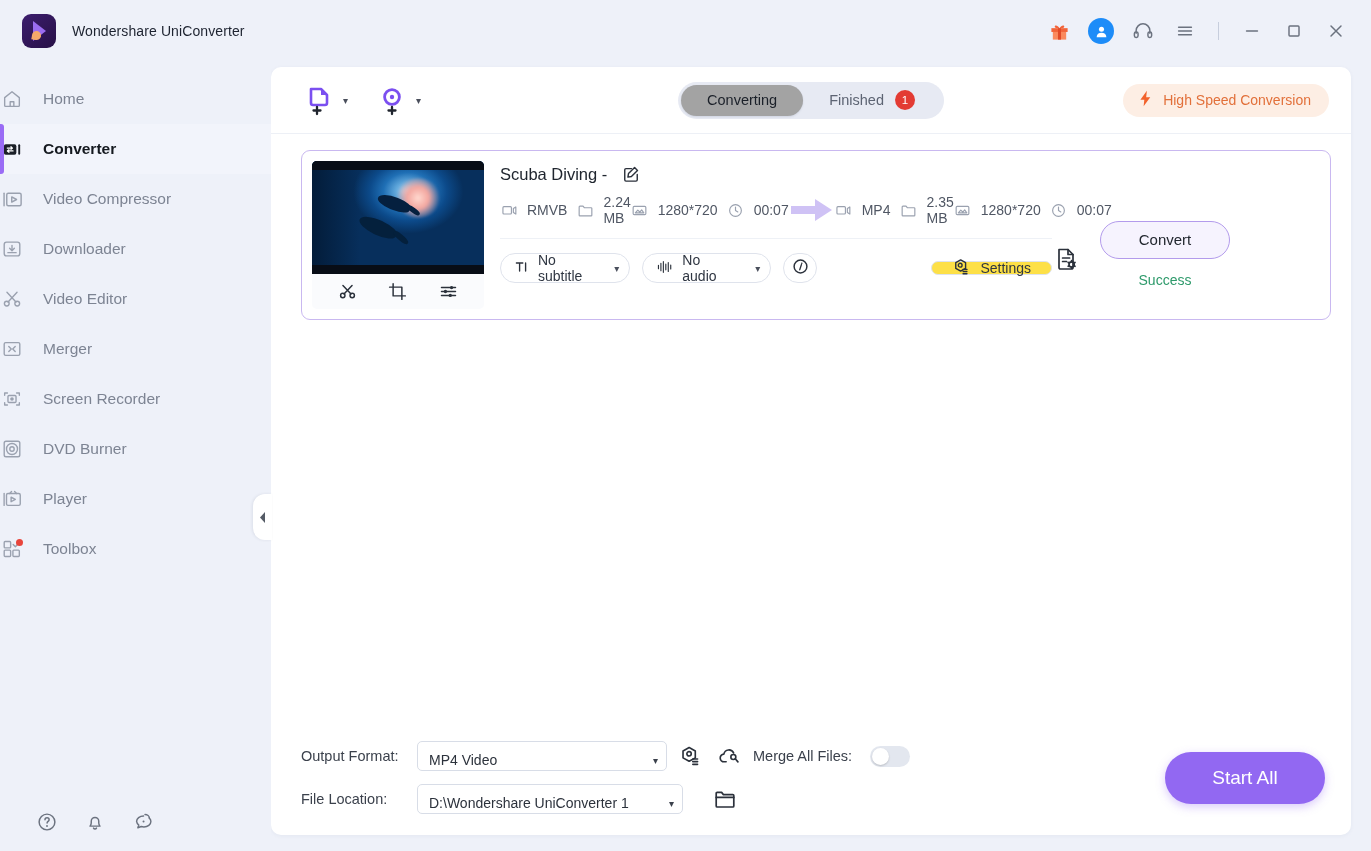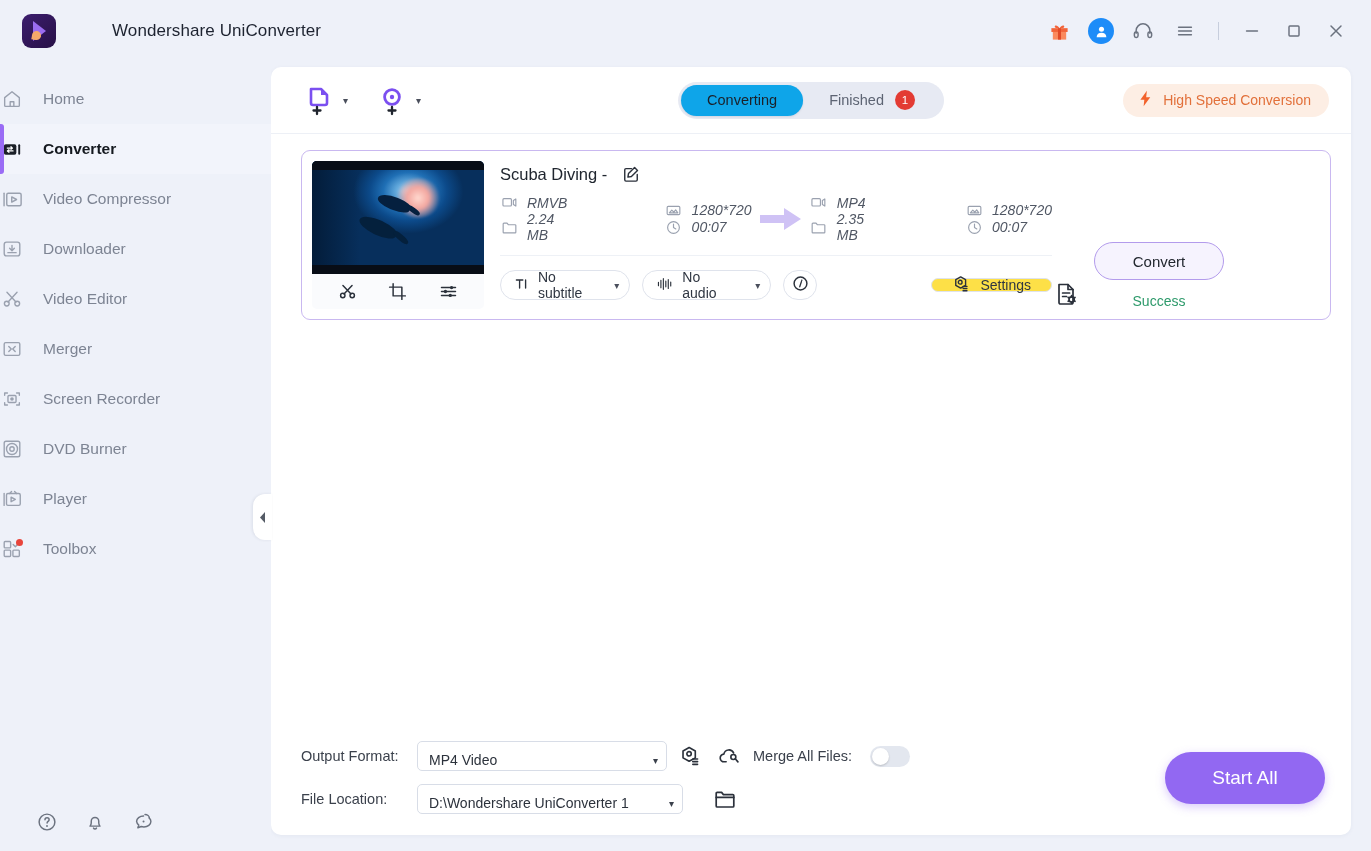--- a/index.html
+++ b/index.html
@@ -32,21 +32,21 @@
   .logo::before {
     content:""; position:absolute; left:11px; top:7px;
     width:0;height:0;border-left:13px solid #9b6cf0;
     border-top:10px solid transparent;border-bottom:10px solid transparent;
   }
   .logo::after{
     content:""; position:absolute; left:10px; top:17px;
     width:9px;height:9px;border-radius:50% 50% 50% 0;
     background:#f5a96a;transform:rotate(10deg);
   }
-  .apptitle { font-size: 17px; color: #1d2330; letter-spacing:.1px;margin-left:40px;}
+  .apptitle { font-size: 14px; color: #1d2330; letter-spacing:.1px;}
   .tb-right { margin-left:auto; display:flex; align-items:center; gap:4px;}
   .tb-btn {
     width: 38px; height: 34px; display:flex;align-items:center;justify-content:center;
     border-radius:5px; cursor:pointer;
   }
   .tb-sep{width:1px;height:18px;background:#c7cedd;margin:0 10px;}
   .win-btn{width:38px;height:34px;display:flex;align-items:center;justify-content:center;cursor:pointer;border-radius:4px;}
   .avatar-circle{
     width:26px;height:26px;border-radius:50%;background:#1d8cf8;
     display:flex;align-items:center;justify-content:center;
@@ -108,21 +108,21 @@
   .seg{
     position:absolute; left:50%; transform:translateX(-50%);
     background:#e7eaf3; border-radius:20px; height:37px; padding:3px;
     display:flex; align-items:center;
   }
   .seg-item{
     height:31px; padding:0 26px; border-radius:18px;
     display:flex;align-items:center;gap:11px;
     font-size:14.5px; color:#5d6473; cursor:pointer; white-space:nowrap;
   }
-  .seg-item.on{background:#0ea5e9;color:#1b2029;box-shadow:0 1px 2px rgba(40,55,90,.12);}
+  .seg-item.on{background:#a3a3a3;color:#1b2029;box-shadow:0 1px 2px rgba(40,55,90,.12);}
   .pill-count{
     background:#e33b33;color:#fff;border-radius:50%;
     width:20px;height:20px;font-size:11.5px;
     display:flex;align-items:center;justify-content:center;
   }
   .hs-chip{
     margin-left:auto; height:33px; border-radius:17px;
     background:#fdeee4; display:flex;align-items:center;gap:9px;
     padding:0 18px 0 14px; color:#e2703a; font-size:14px; cursor:pointer;
   }
@@ -166,21 +166,21 @@
   .thumbtools span{cursor:pointer;display:flex;}
 
   .info{flex:1; padding:3px 0 0 16px; display:flex;flex-direction:column;min-width:0;}
   .titlerow{display:flex;align-items:center;gap:14px;}
   .filetitle{font-size:16.5px;color:#20262f;}
   .edit-ico{cursor:pointer;display:flex;}
   .meta{
     margin-top:10px; display:flex; align-items:center;
     border-bottom:1px solid #eef1f6; padding-bottom:12px;
   }
-  .meta-col{display:flex;flex-direction:column;font-style:italic;}
+  .meta-col{display:flex;flex-direction:row;gap:9px;}
   .meta-line{display:flex;align-items:center;gap:9px;font-size:14px;color:#505764;}
   .meta-line .mi{width:18px;display:flex;justify-content:center;flex:0 0 18px;}
   .gap-w{width:96px;}
   .arrow-mid{width:62px;display:flex;justify-content:center;}
   .ctrls{margin-top:14px;display:flex;align-items:center;gap:12px;}
   .sel{
     height:30px; border:1px solid #dfe3ec; border-radius:16px;
     display:flex;align-items:center;gap:8px;padding:0 10px 0 13px;
     font-size:14px;color:#2f3642;background:#fff;cursor:pointer;
   }
@@ -191,22 +191,22 @@
     width:50px;height:30px;border:1px solid #dfe3ec;border-radius:16px;
     display:flex;align-items:center;justify-content:center;cursor:pointer;background:#fff;
   }
   .settings-btn{
     height:14px;border:1px solid #dfe3ec;border-radius:16px;background:#fde047;
     display:flex;align-items:center;gap:10px;padding:0 20px;cursor:pointer;
     font-size:14px;color:#2f3642; margin-left:102px;
   }
 
   .right-col{
-    width:268px;flex:0 0 268px;display:flex;align-items:flex-end;
-    padding-top:38px; gap:12px;
+    width:268px;flex:0 0 268px;display:flex;align-items:center;
+    padding-top:38px; gap:18px;
   }
   .doc-set{cursor:pointer;display:flex;padding-top:10px;}
   .convert-wrap{display:flex;flex-direction:column;align-items:center;gap:13px;}
   .convert-btn{
     width:130px;height:38px;border-radius:19px;border:1px solid #b39bec;
     background:#f6f3fe;color:#22272f;font-size:15px;
     display:flex;align-items:center;justify-content:center;cursor:pointer;
   }
   .success{color:#2e9a6b;font-size:14px;}
 

